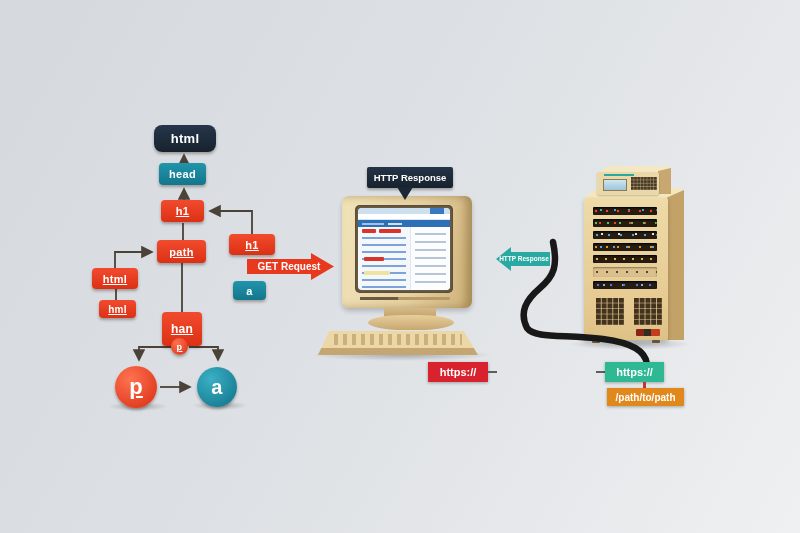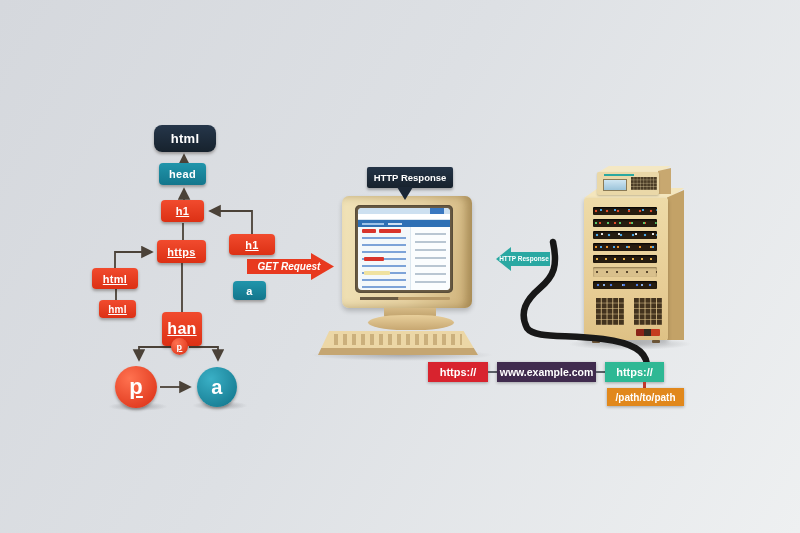--- a/index.html
+++ b/index.html
@@ -175,39 +175,38 @@
       <path d="M172,347 H139 V360" marker-end="url(#ah)"></path>
       <path d="M189,347 H218 V360" marker-end="url(#ah)"></path>
       <path d="M160,387 H190" marker-end="url(#ah)"></path>
     </g>
 
     <path d="M247,259 h64 v-6 l23,13.5 l-23,13.5 v-6 h-64 z" fill="#e8391f"></path>
 
     <path d="M550,252 h-39 v-5 l-15,12 l15,12 v-5 h39 z" fill="#2aa8a2"></path>
   </svg>
 
-  <div class="flow-text" style="left:247px;top:261px;width:84px;font-size:10px;font-style:italic;">GET Request</div>
+  <div class="flow-text" style="left:247px;top:261px;width:84px;font-size:10px;">GET Request</div>
   <div id="http-bubble">HTTP Response</div>
   <div id="http-bubble-pointer"></div>
   <div class="flow-text" style="left:499px;top:255px;width:50px;font-size:6.5px;">HTTP Response</div>
 
   <div class="node navy" style="left:154px;top:125px;width:62px;height:27px;border-radius:8px;font-size:13px;">html</div>
   <div class="node teal" style="left:159px;top:163px;width:47px;height:22px;">head</div>
   <div class="node red" style="left:161px;top:200px;width:43px;height:22px;">h1</div>
-  <div class="node red" style="left:157px;top:240px;width:49px;height:23px;">https</div>
+  <div class="node red" style="left:157px;top:240px;width:49px;height:23px;">path</div>
   <div class="node red" style="left:229px;top:234px;width:46px;height:21px;">h1</div>
   <div class="node teal" style="left:233px;top:281px;width:33px;height:19px;">a</div>
   <div class="node red" style="left:92px;top:268px;width:46px;height:21px;">html</div>
   <div class="node red" style="left:99px;top:300px;width:37px;height:18px;font-size:10px;">hml</div>
-  <div class="node red" style="left:162px;top:312px;width:40px;height:34px;font-size:16px;">han</div>
+  <div class="node red" style="left:162px;top:312px;width:40px;height:34px;font-size:12px;">han</div>
   <div class="node red circle" style="left:171px;top:338px;width:17px;height:17px;font-size:9px;">p</div>
   <div class="node red circle" style="left:115px;top:366px;width:42px;height:42px;font-size:22px;">p</div>
   <div class="node teal circle" style="left:197px;top:367px;width:40px;height:40px;font-size:20px;">a</div>
 
   <div class="url-box" id="url-protocol">https://</div>
   <div class="url-link" style="left:488px;"></div>
-  <div class="url-box" id="url-domain">www.example.com</div>
   <div class="url-link" style="left:596px;"></div>
   <div class="url-box" id="url-protocol2">https://</div>
   <div id="url-vlink"></div>
   <div class="url-box" id="url-path">/path/to/path</div>
 
 </div>
 
 </body></html>

